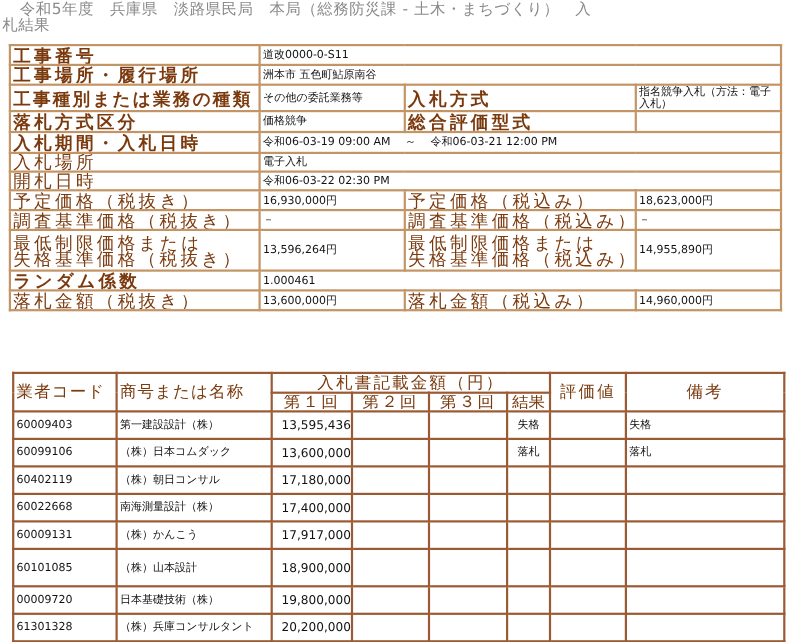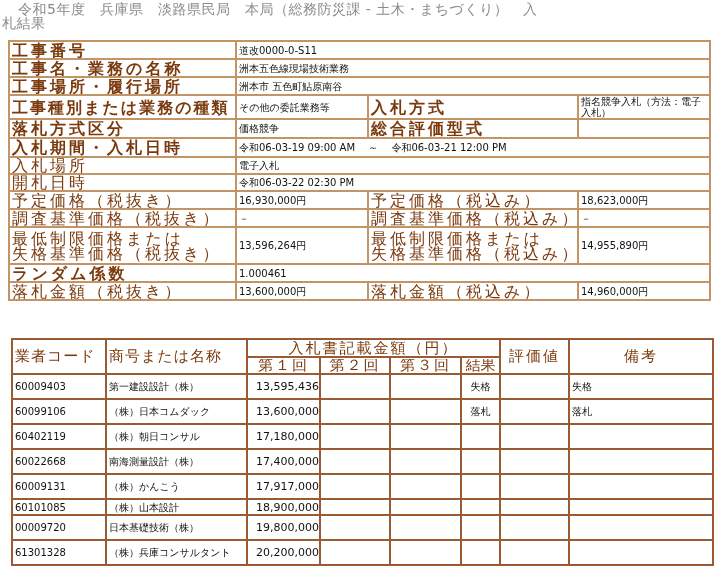--- a/index.html
+++ b/index.html
@@ -38,24 +38,20 @@
       <col style="width:132px">
       <col style="width:210px">
       <col style="width:132px">
     </colgroup>
   <tbody>
       <tr style="height:18px">
     <td class="lab b">工事番号</td>
     <td class="val" colspan="3">道改0000-0-S11</td>
   </tr>
   <tr style="height:18px">
-    <td class="lab b">工事名・業務の名称</td>
-    <td class="val" colspan="3">洲本五色線現場技術業務</td>
-  </tr>
-  <tr style="height:18px">
     <td class="lab b">工事場所・履行場所</td>
     <td class="val" colspan="3">洲本市 五色町鮎原南谷</td>
   </tr>
   <tr style="height:23px">
     <td class="lab b" style="letter-spacing:2px">工事種別または業務の種類</td>
     <td class="val">その他の委託業務等</td>
     <td class="lab b">入札方式</td>
     <td class="val wrap">指名競争入札（方法：電子入札）</td>
   </tr>
   <tr style="height:19px">
@@ -188,21 +184,21 @@
     <td class="v">60009131</td>
     <td class="v wrap">（株）かんこう</td>
     <td class="v num">17,917,000</td>
     <td class="v"></td>
     <td class="v"></td>
     <td class="v ctr"></td>
     <td class="v"></td>
     <td class="v"></td>
   </tr>
 
-  <tr style="height:16px">
+  <tr style="height:34px">
     <td class="v">60101085</td>
     <td class="v wrap">（株）山本設計</td>
     <td class="v num">18,900,000</td>
     <td class="v"></td>
     <td class="v"></td>
     <td class="v ctr"></td>
     <td class="v"></td>
     <td class="v"></td>
   </tr>
 

